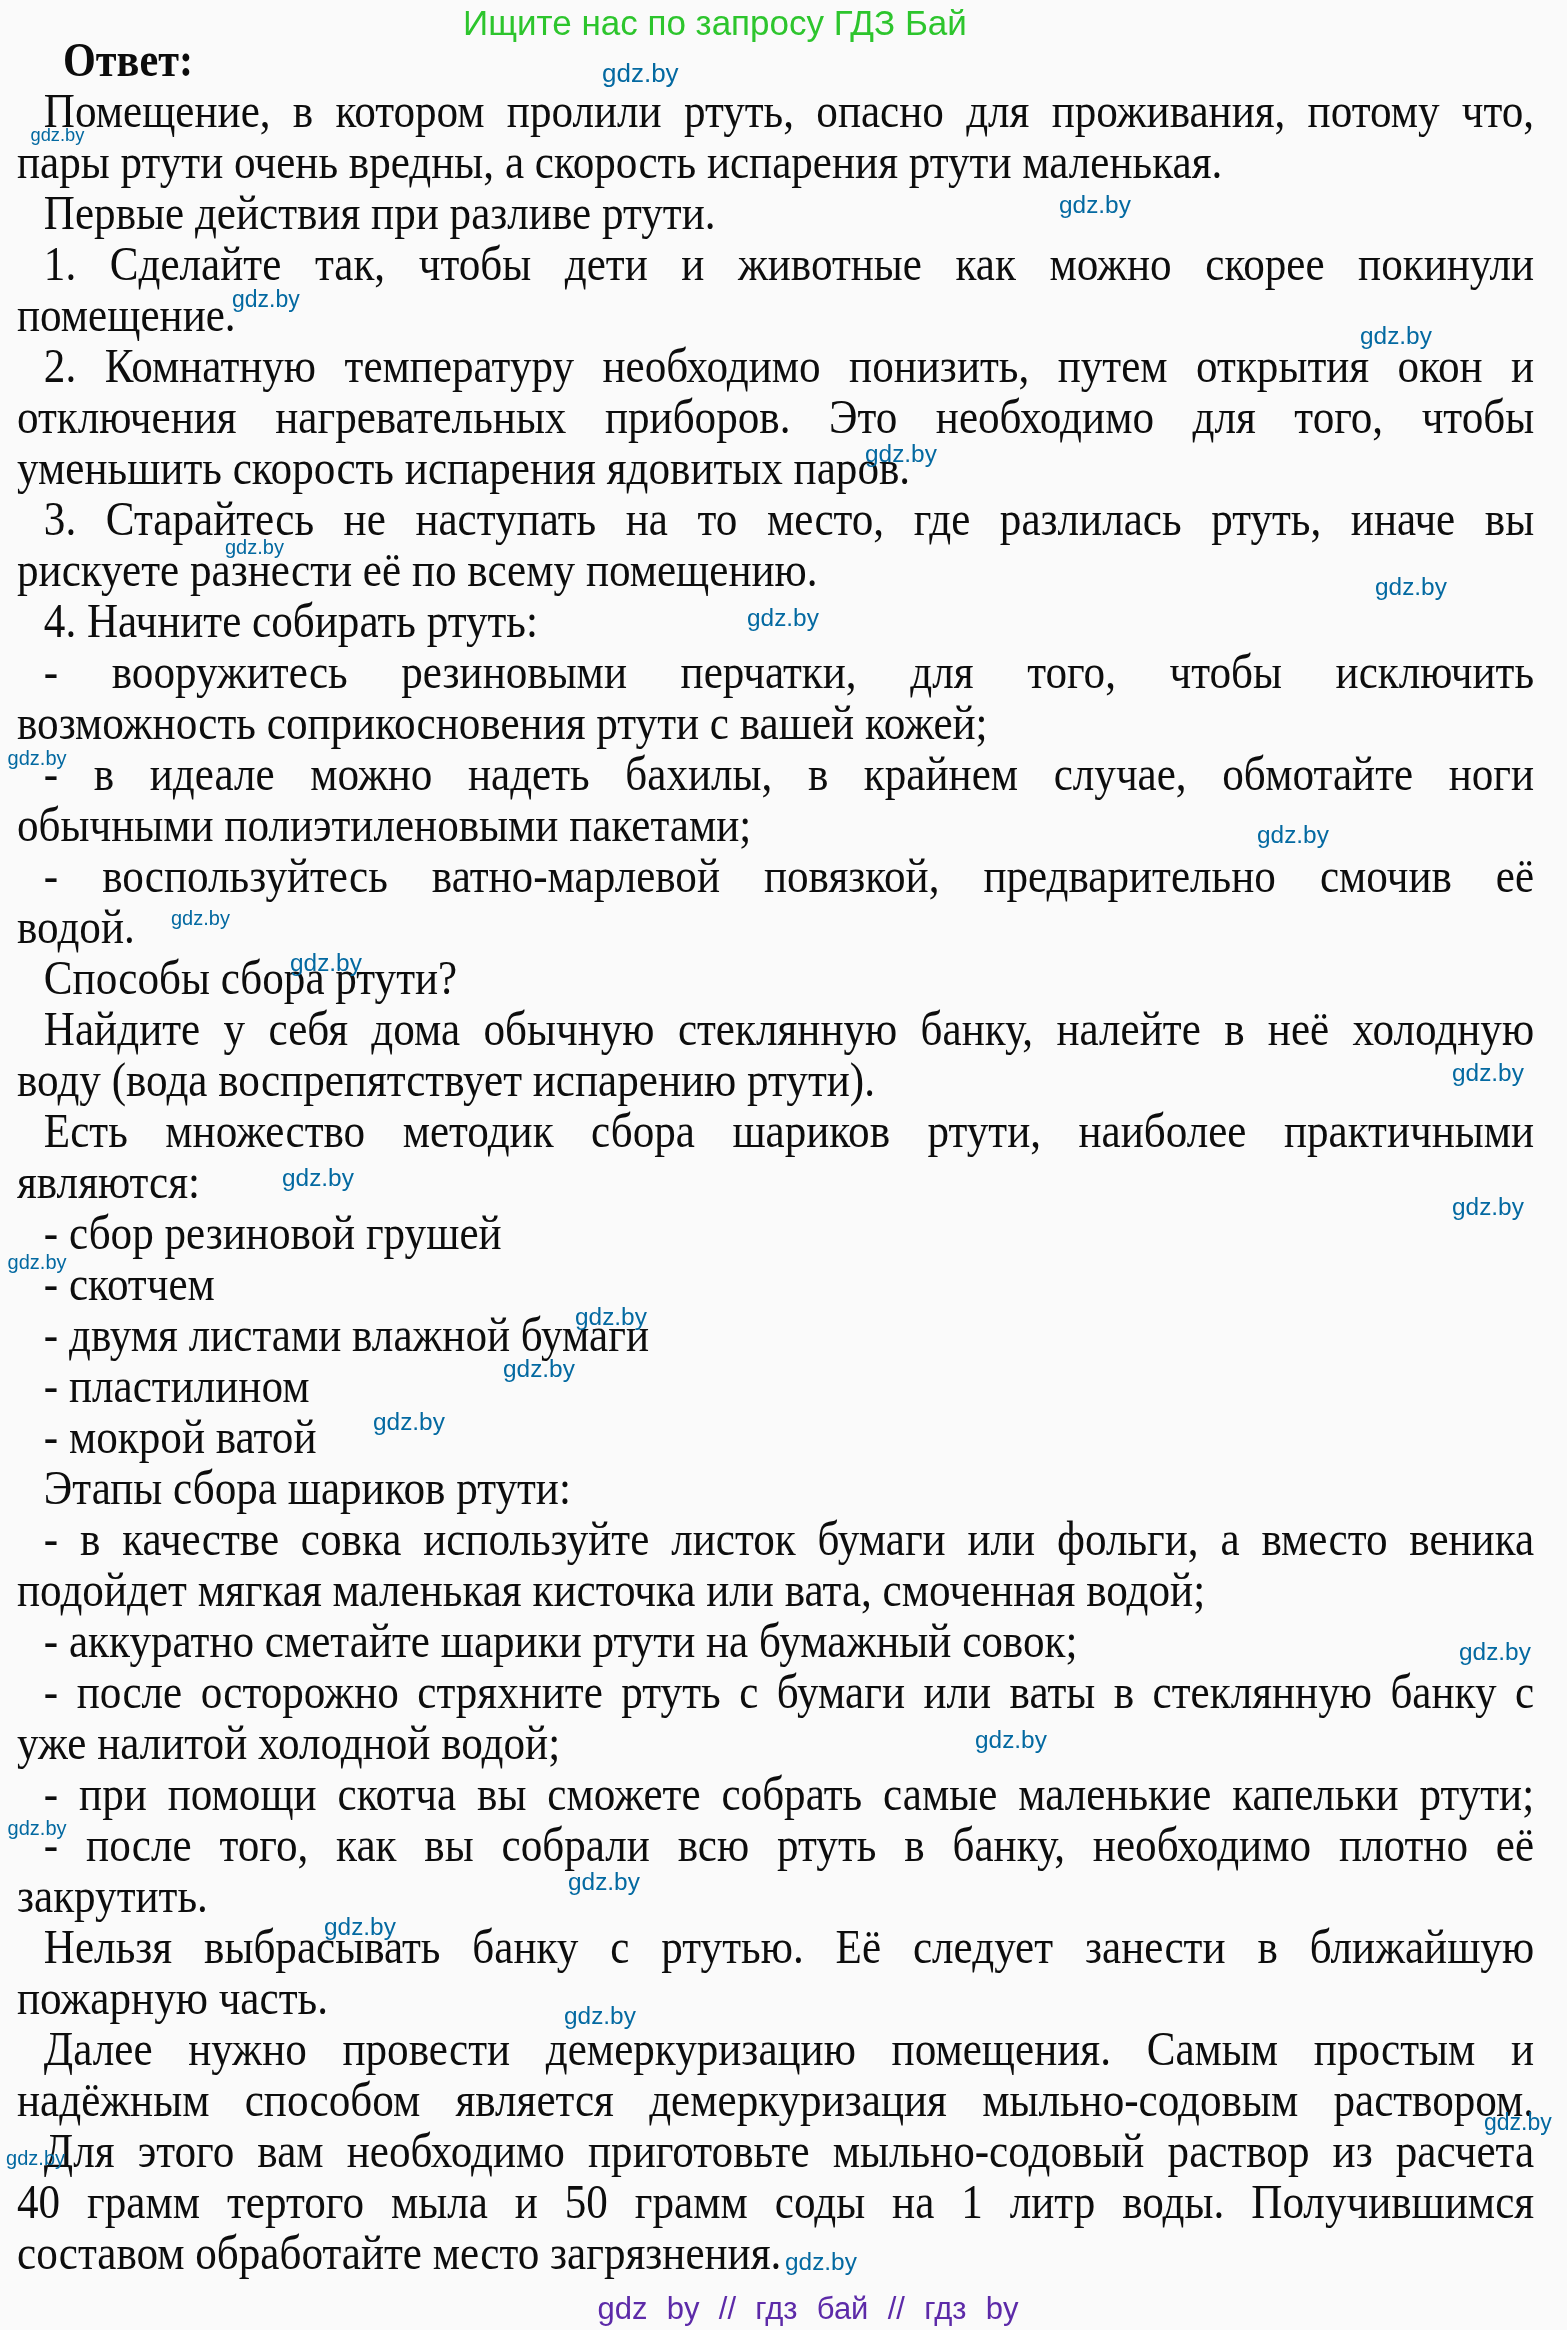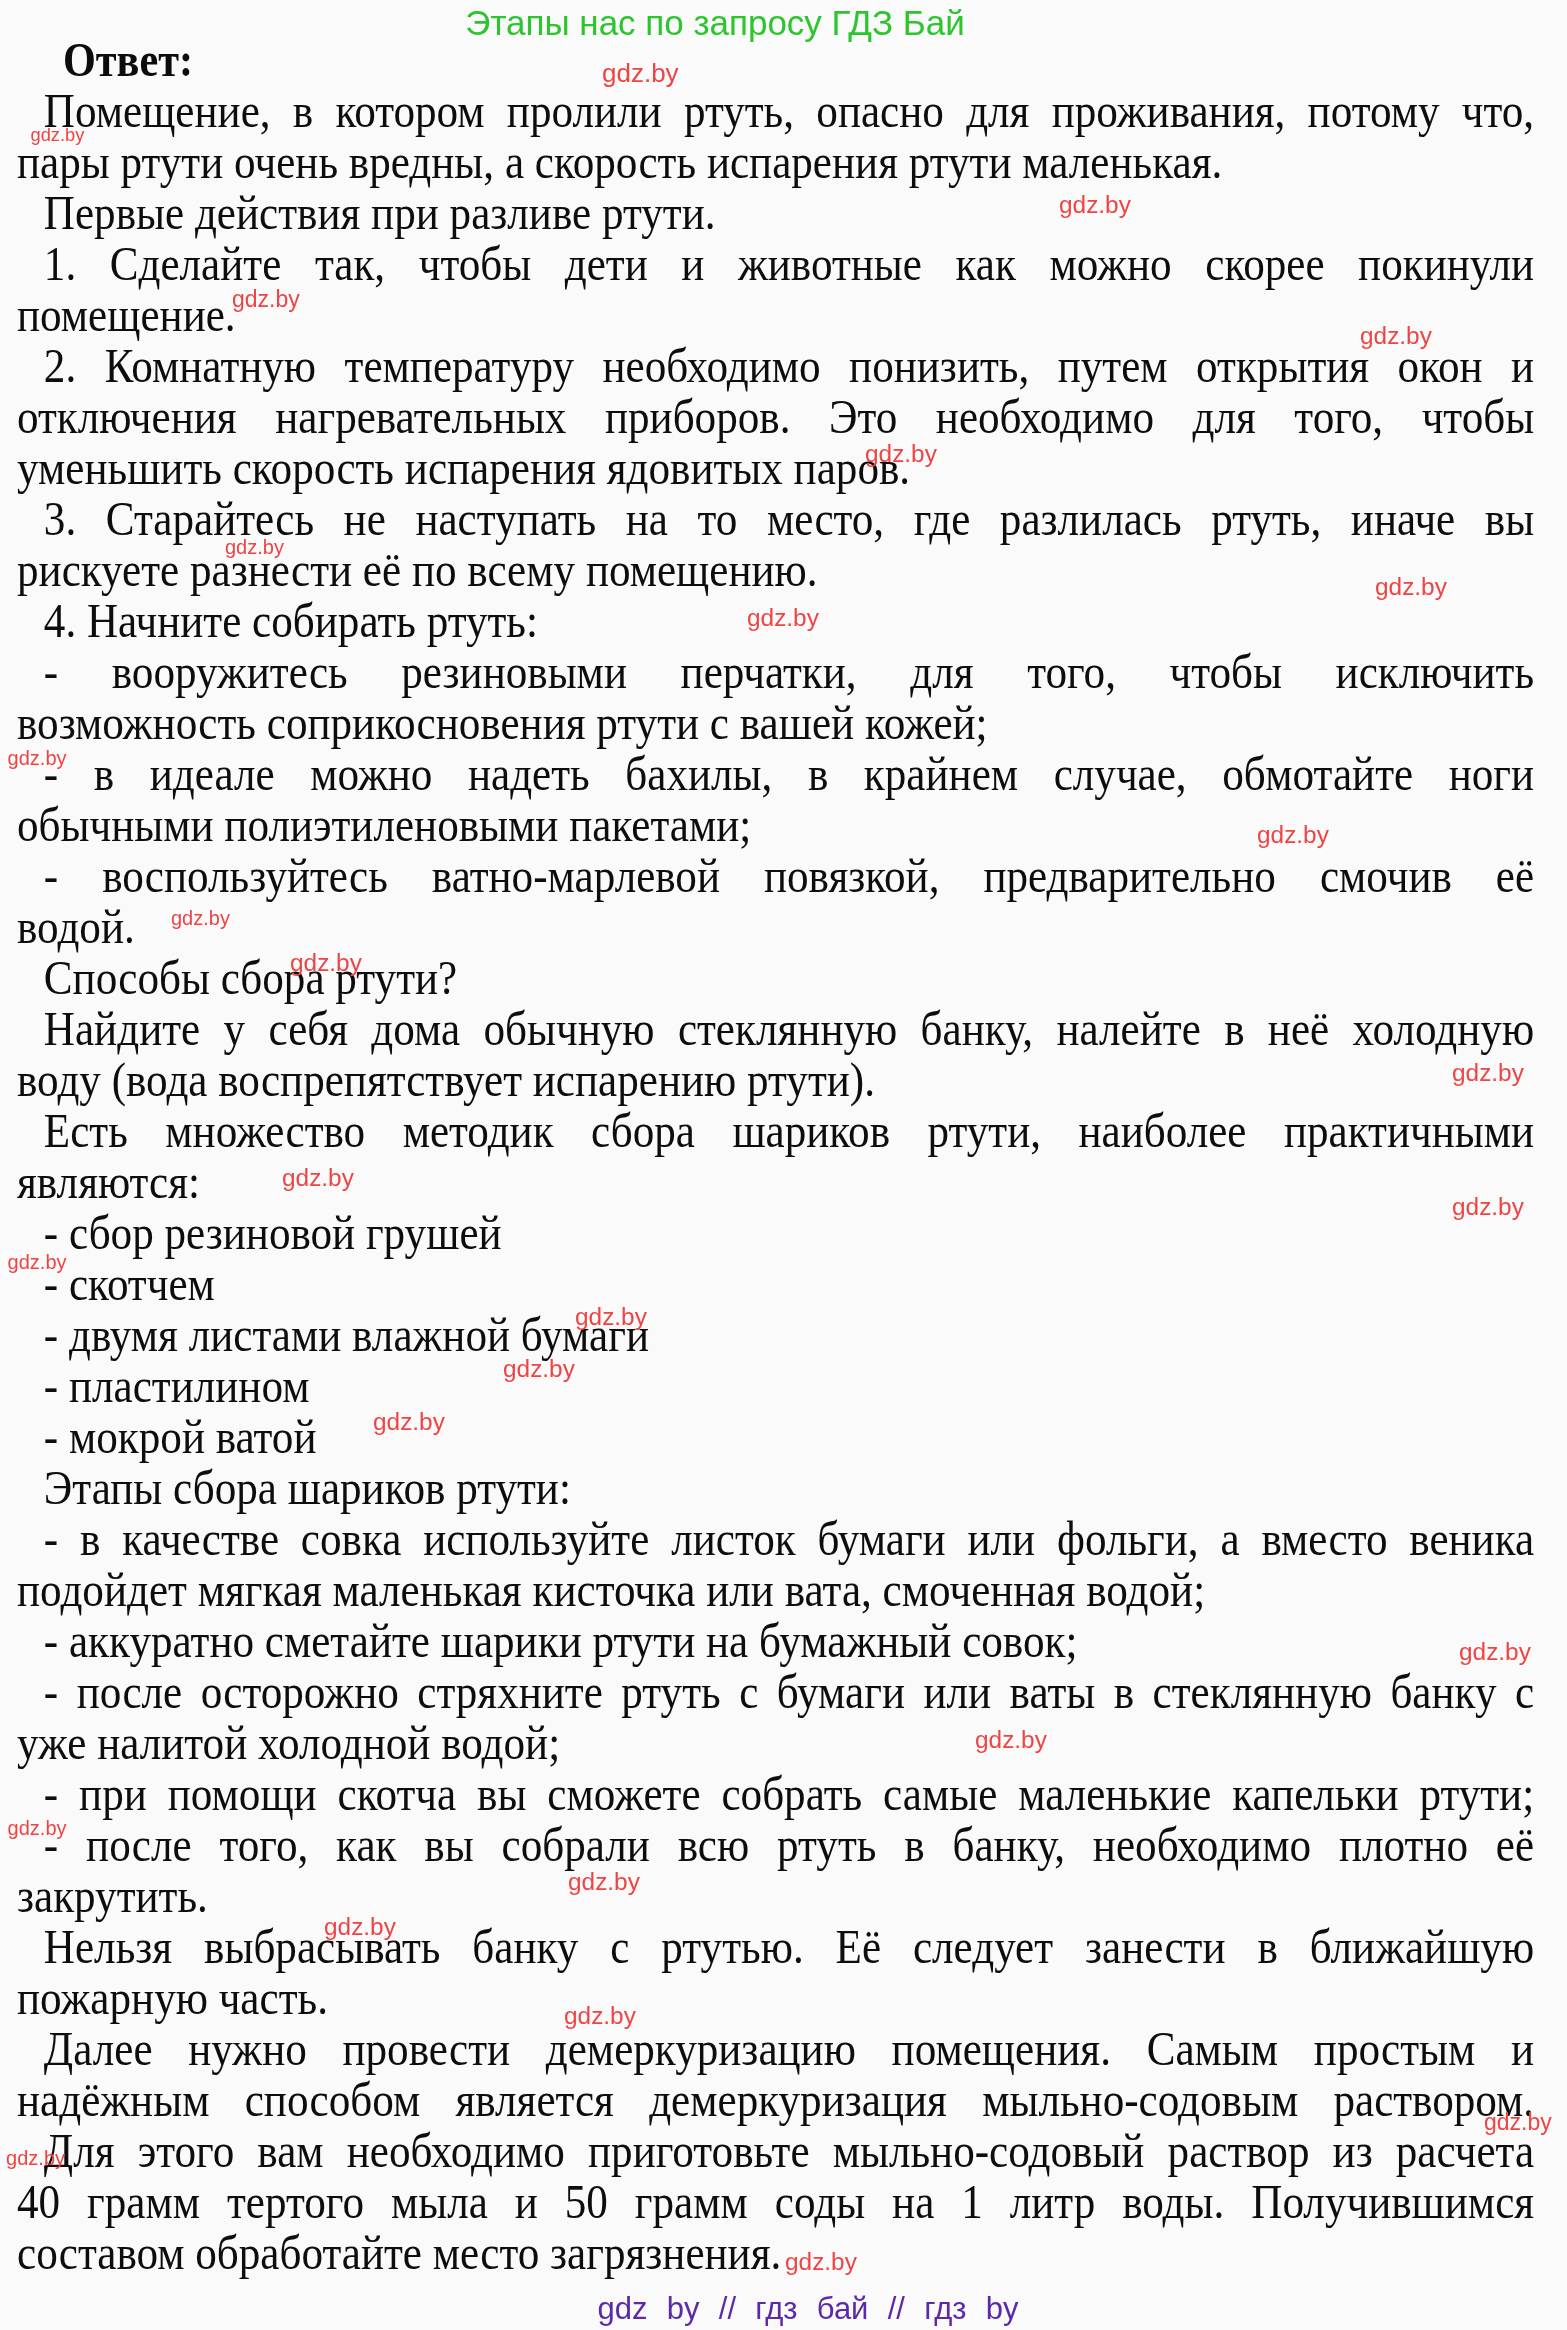--- a/index.html
+++ b/index.html
@@ -49,39 +49,39 @@
     line-height: 51px;
     text-align: left;
     text-justify: inter-word;
   }
   .ln.j { text-align: justify; text-align-last: justify; }
   .ln.i { text-indent: 30.5px; }
   .wm-layer { position: absolute; inset: 0; pointer-events: none; }
   .wm {
     position: absolute;
     font-family: "Liberation Sans", sans-serif;
-    color: #ef4444;
+    color: #0369a1;
     white-space: nowrap;
   }
   .footer {
     position: absolute;
     top: 2291px;
     left: 46px;
     width: 1524px;
     text-align: center;
     font-family: "Liberation Sans", sans-serif;
     font-size: 31px;
     word-spacing: 10.7px;
   }
 </style>
 </head>
 <body>
 
 <div class="page">
-  <div class="promo" style="color: rgb(45, 197, 45);">Этапы нас по запросу ГДЗ Бай</div>
+  <div class="promo" style="color: rgb(45, 197, 45);">Ищите нас по запросу ГДЗ Бай</div>
 
   <div class="heading">Ответ:</div>
 
   <div class="doc">
       <div class="ln j i">Помещение, в котором пролили ртуть, опасно для проживания, потому что,</div>
       <div class="ln">пары ртути очень вредны, а скорость испарения ртути маленькая.</div>
       <div class="ln i">Первые действия при разливе ртути.</div>
       <div class="ln j i">1. Сделайте так, чтобы дети и животные как можно скорее покинули</div>
       <div class="ln">помещение.</div>
       <div class="ln j i">2. Комнатную температуру необходимо понизить, путем открытия окон и</div>

